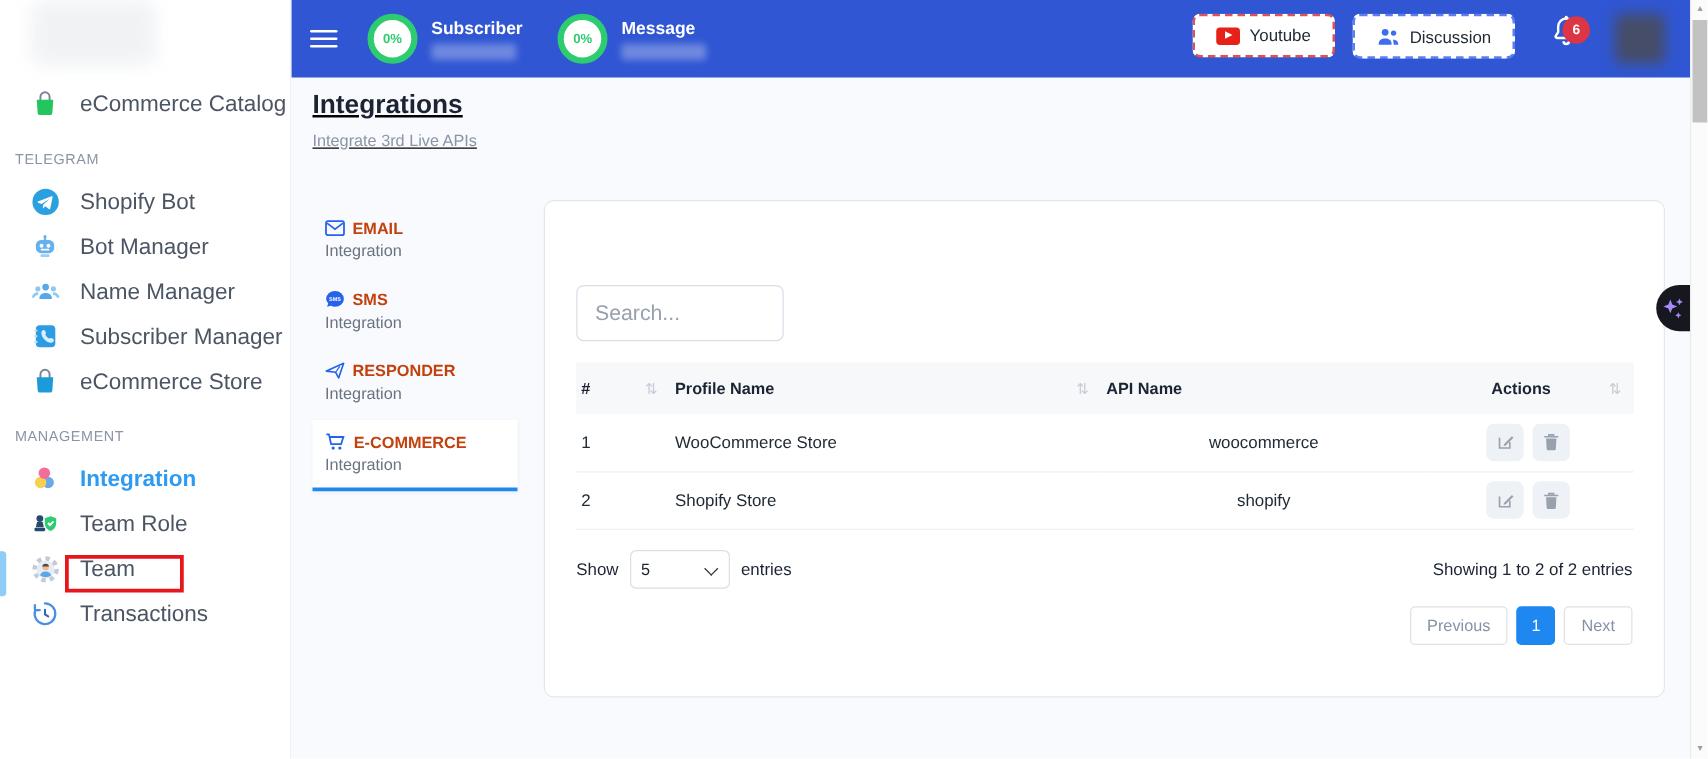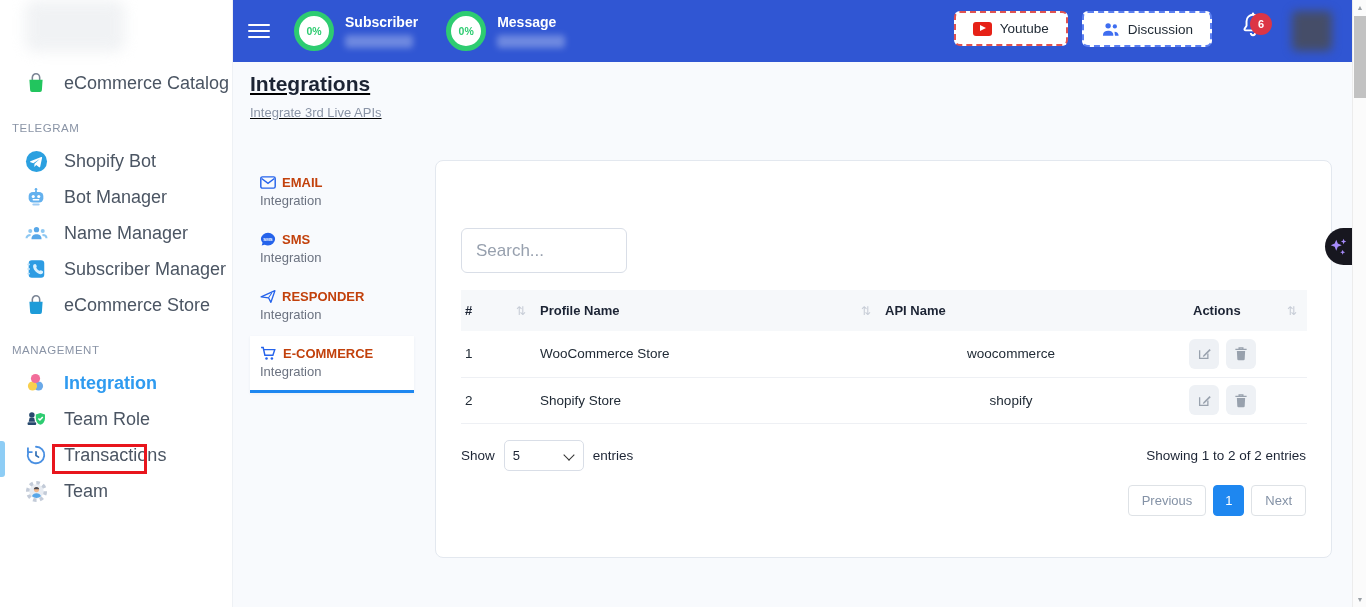--- a/index.html
+++ b/index.html
@@ -180,39 +180,39 @@
             <path d="M5 10.5h5l1 4.5H4z" fill="#27496d"></path>
             <rect x="2.8" y="15.5" width="9.4" height="3" rx="1" fill="#27496d"></rect>
             <path d="M16.8 5.5l5 1.7v4.2c0 3.2-2.1 5.9-5 7-2.9-1.1-5-3.8-5-7V7.2l5-1.7z" fill="#2ecc71"></path>
             <path d="M14.6 11.4l1.7 1.7 3.1-3.2" stroke="#fff" stroke-width="1.7" fill="none"></path>
           </svg>
       </span>
       <span class="lbl">Team Role</span>
     </div>
     <div class="side-item">
       <span class="side-icon">
-        <svg width="22" height="22" viewBox="0 0 24 24">
-            <path d="M12 3a9 9 0 1 1-8.6 6.3" fill="none" stroke="#4a90e2" stroke-width="2" stroke-linecap="round"></path>
-            <path d="M3.2 3.8v5h5" fill="none" stroke="#4a90e2" stroke-width="2" stroke-linejoin="round"></path>
-            <path d="M12 8.5v4l2.8 1.8" stroke="#2d6cb3" stroke-width="1.8" fill="none" stroke-linecap="round"></path>
-          </svg>
-      </span>
-      <span class="lbl">Transactions</span>
-    </div>
-    <div class="side-item">
-      <span class="side-icon">
         <svg width="23" height="23" viewBox="0 0 24 24">
             <circle cx="12" cy="12" r="8.5" fill="none" stroke="#c3cbd8" stroke-width="5" stroke-dasharray="3.4 3.2"></circle>
             <circle cx="12" cy="12" r="7.5" fill="#e8ecf2"></circle>
             <circle cx="12" cy="10" r="2.7" fill="#f2b98c"></circle>
             <path d="M12 7.2c-1.6 0-2.8 1.1-2.8 2.4h5.6c0-1.3-1.2-2.4-2.8-2.4z" fill="#4a4a52"></path>
             <path d="M7.3 17c.6-2.1 2.5-3.2 4.7-3.2s4.1 1.1 4.7 3.2a7.5 7.5 0 0 1-9.4 0z" fill="#58a7e8"></path>
           </svg>
       </span>
       <span class="lbl">Team</span>
+    </div>
+    <div class="side-item">
+      <span class="side-icon">
+        <svg width="22" height="22" viewBox="0 0 24 24">
+            <path d="M12 3a9 9 0 1 1-8.6 6.3" fill="none" stroke="#4a90e2" stroke-width="2" stroke-linecap="round"></path>
+            <path d="M3.2 3.8v5h5" fill="none" stroke="#4a90e2" stroke-width="2" stroke-linejoin="round"></path>
+            <path d="M12 8.5v4l2.8 1.8" stroke="#2d6cb3" stroke-width="1.8" fill="none" stroke-linecap="round"></path>
+          </svg>
+      </span>
+      <span class="lbl">Transactions</span>
     </div>
 
     <div class="active-bar"></div>
     <div class="annotation-box"></div>
   </aside>
 
   <header class="topbar">
     <div class="hamburger">
         <span></span>
         <span></span>

